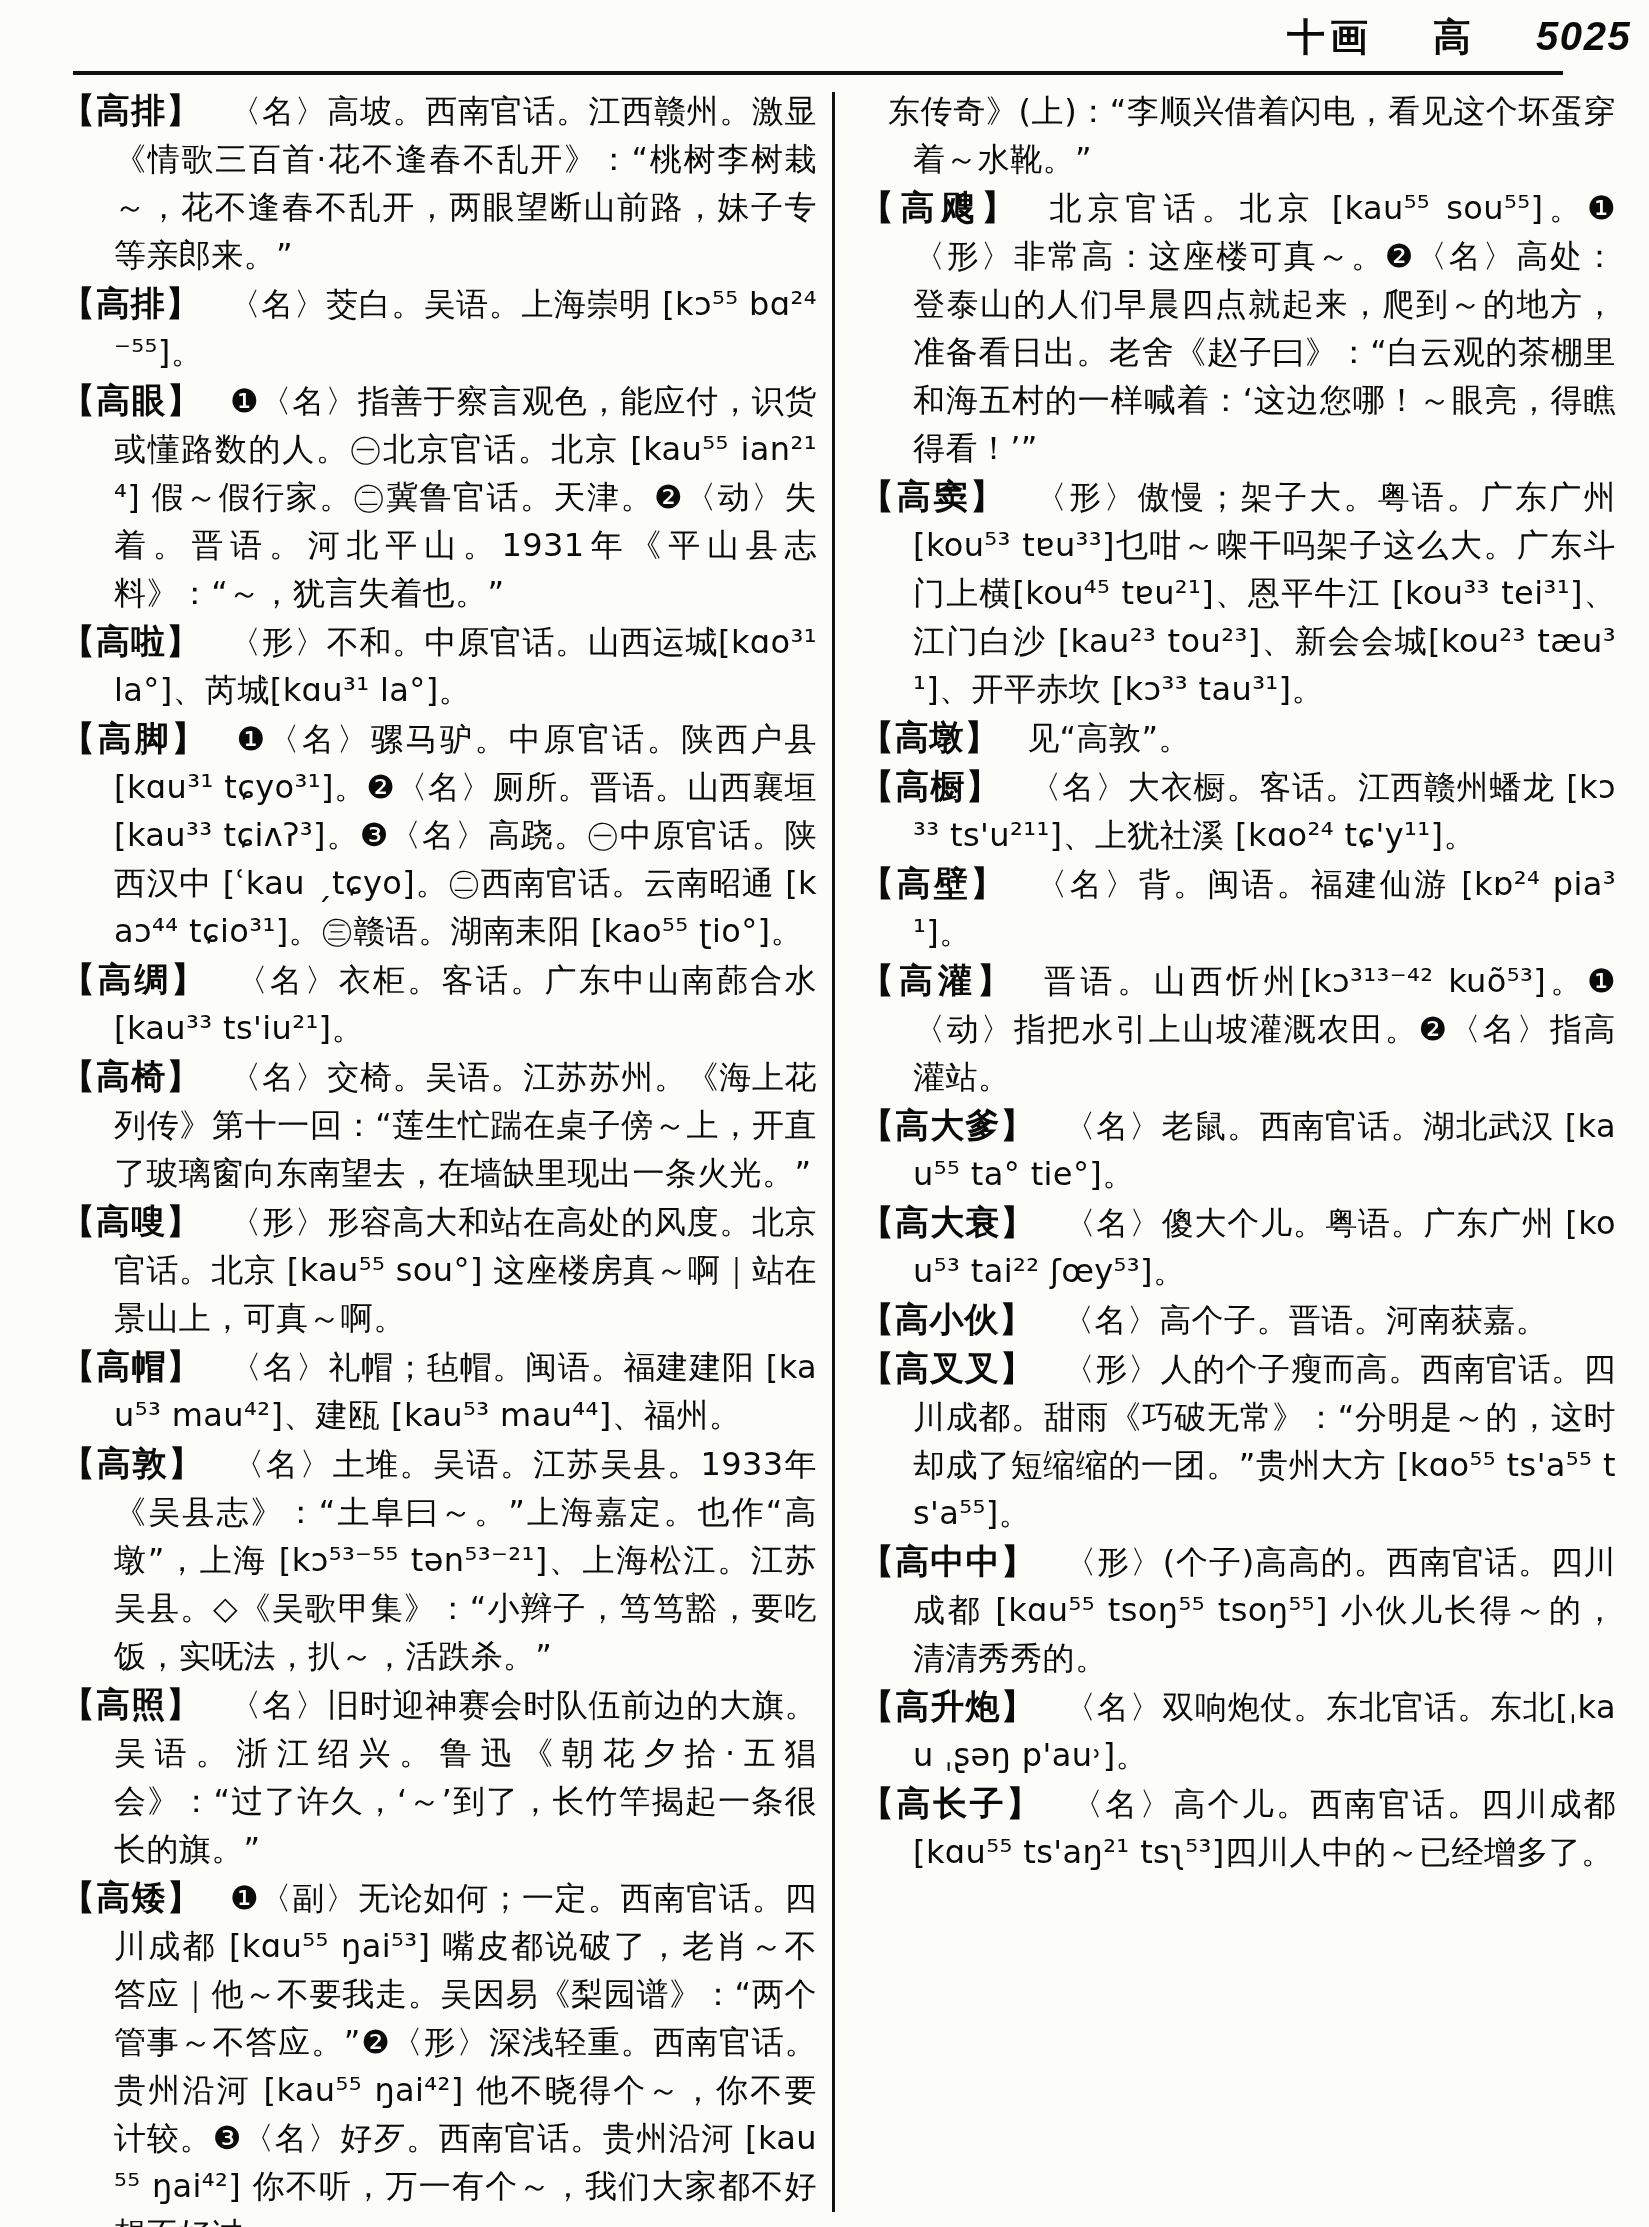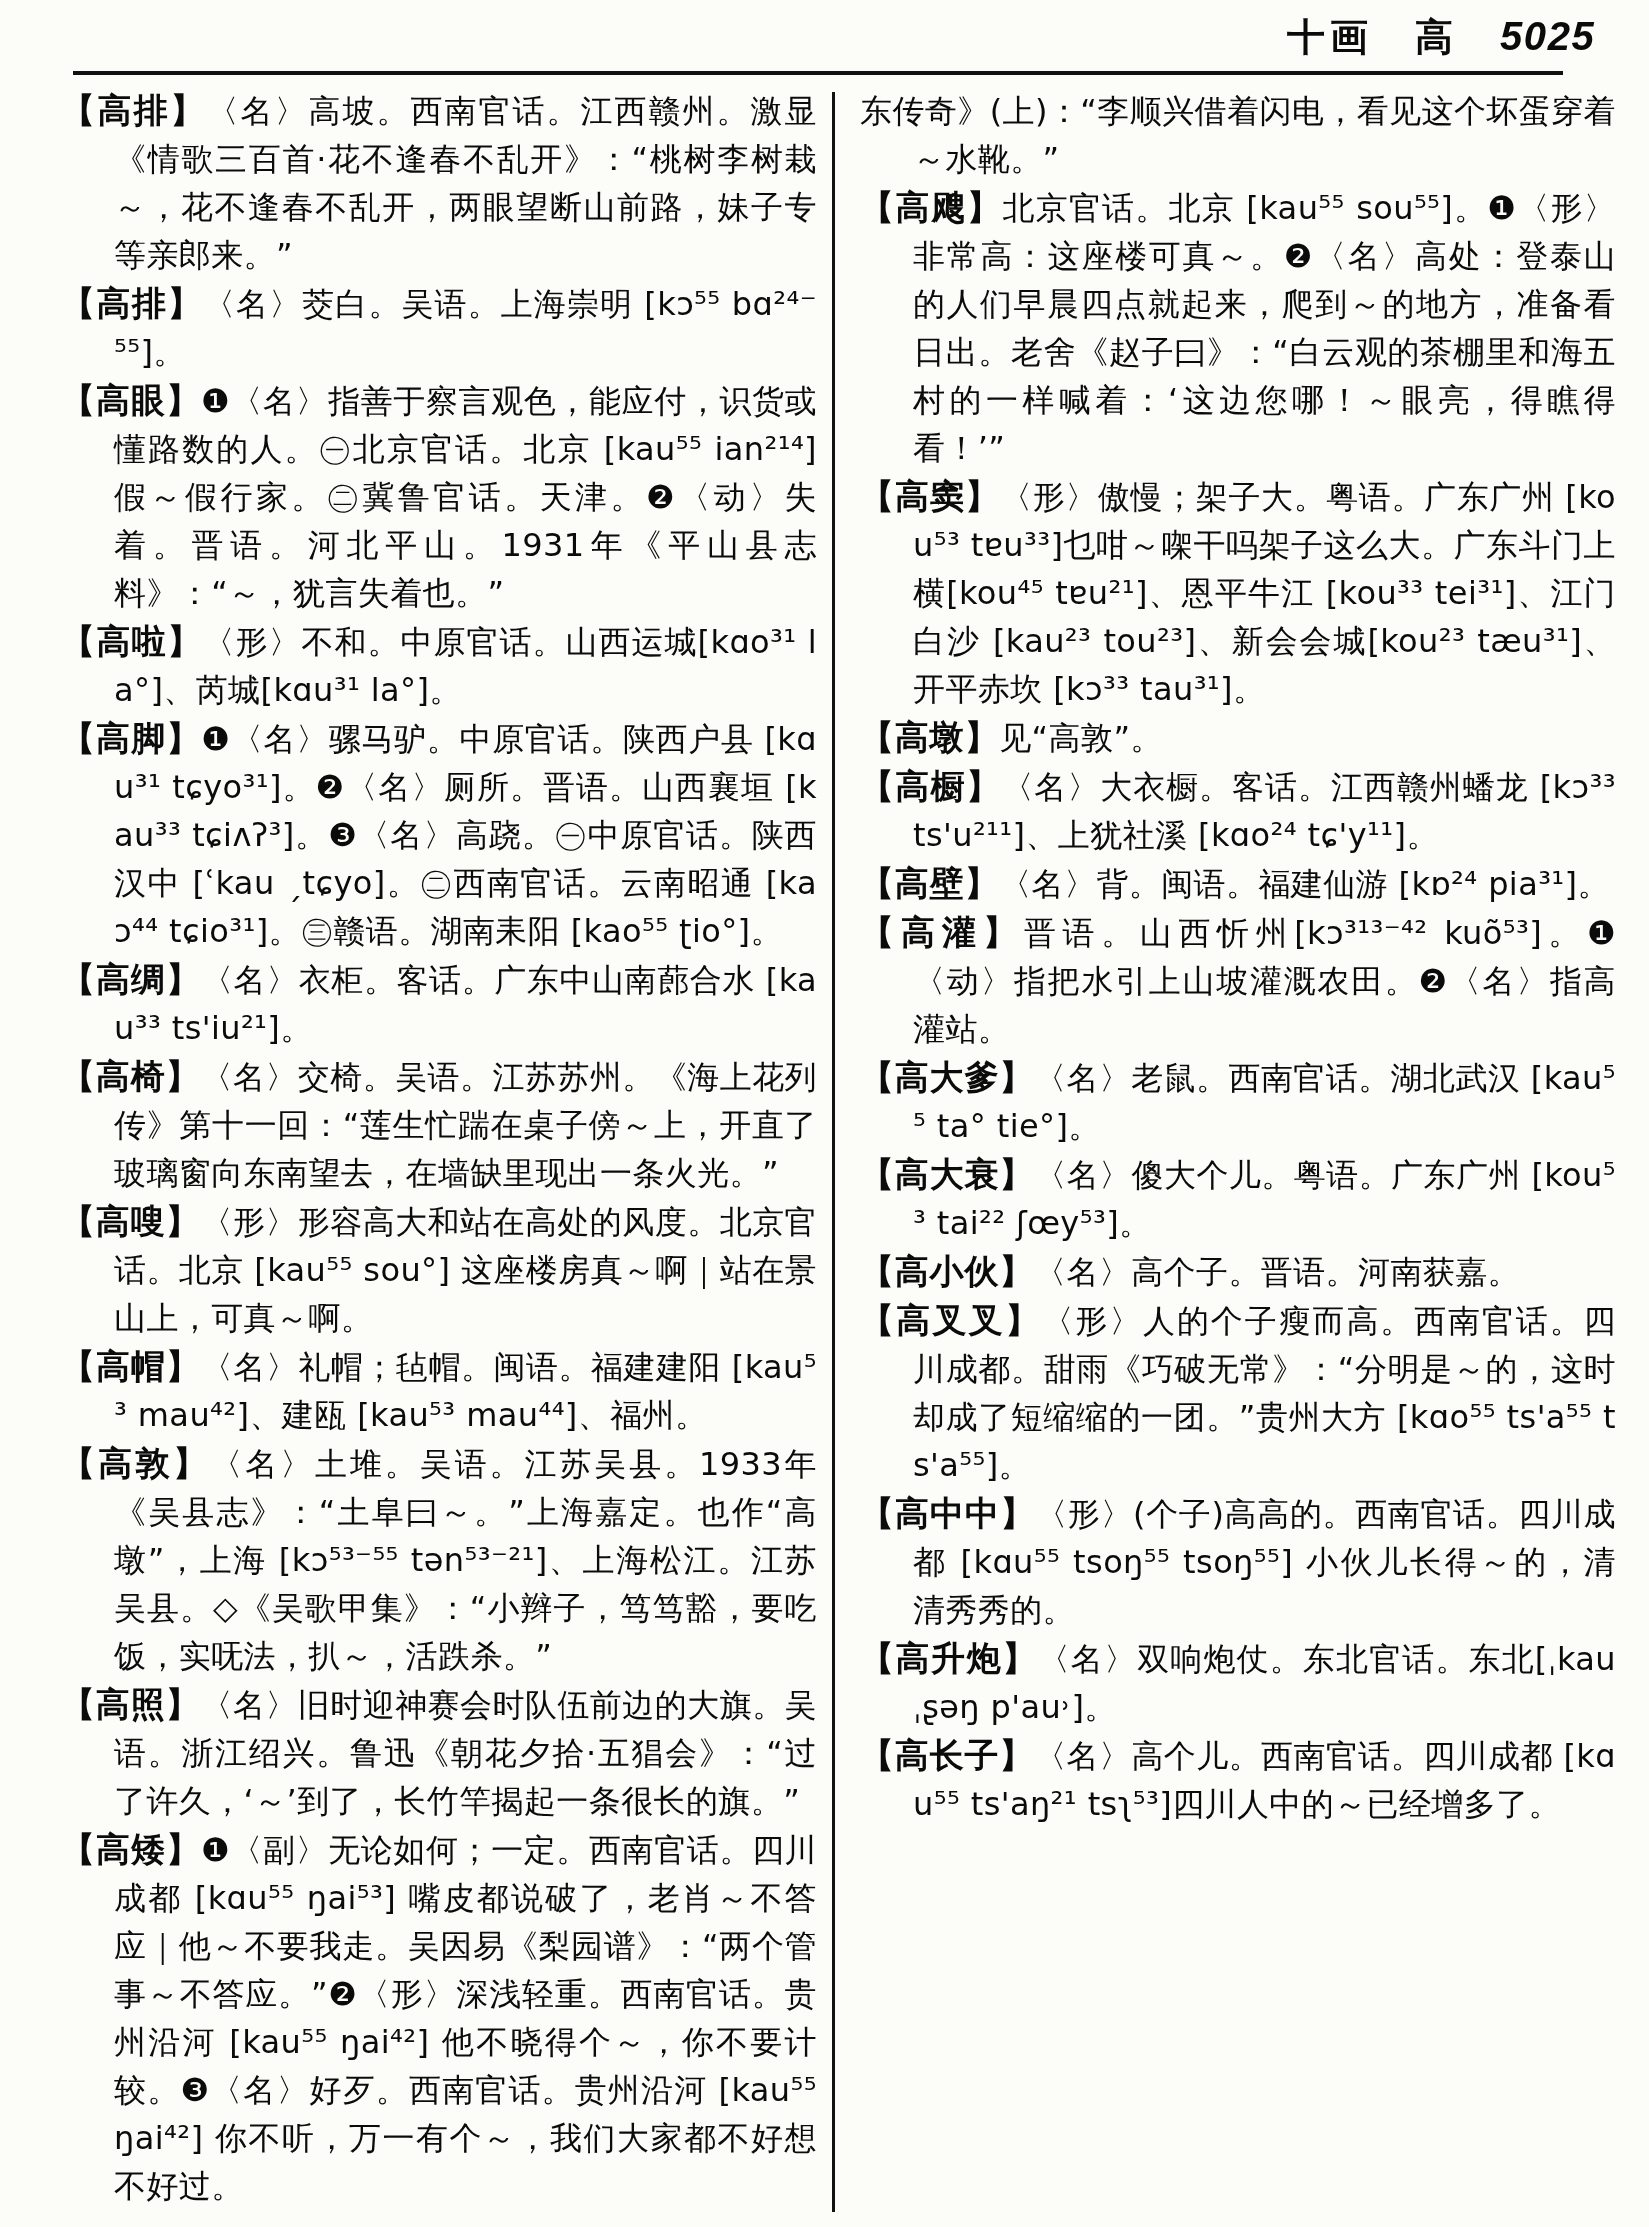--- a/index.html
+++ b/index.html
@@ -14,21 +14,21 @@
     color: #0b0b0b;
     font-family: "DejaVu Sans", sans-serif;
     overflow: hidden;
   }
   .page-header {
     position: absolute;
     top: 11.5px;
     left: 1287px;
     display: flex;
     align-items: baseline;
-    gap: 42px;
+    gap: 60px;
     font-size: 38px;
     font-weight: 700;
     letter-spacing: 5px;
   }
   .page-header .pagenum {
     font-family: Liberation Sans, sans-serif;
     font-style: italic;
     font-size: 40px;
     letter-spacing: 1.6px;
   }
@@ -64,20 +64,21 @@
     text-align: justify;
     word-break: break-all;
   }
   .entry .hw {
     font-weight: 700;
     font-size: 34px;
     letter-spacing: 0.8px;
   }
   .entry .bd {
     letter-spacing: 0.4px;
+    margin-left: 28px;
   }
 </style>
 </head>
 <body>
 
 <div class="page-header">
   <span>十画</span>
   <span>高</span>
   <span class="pagenum">5025</span>
 </div>

